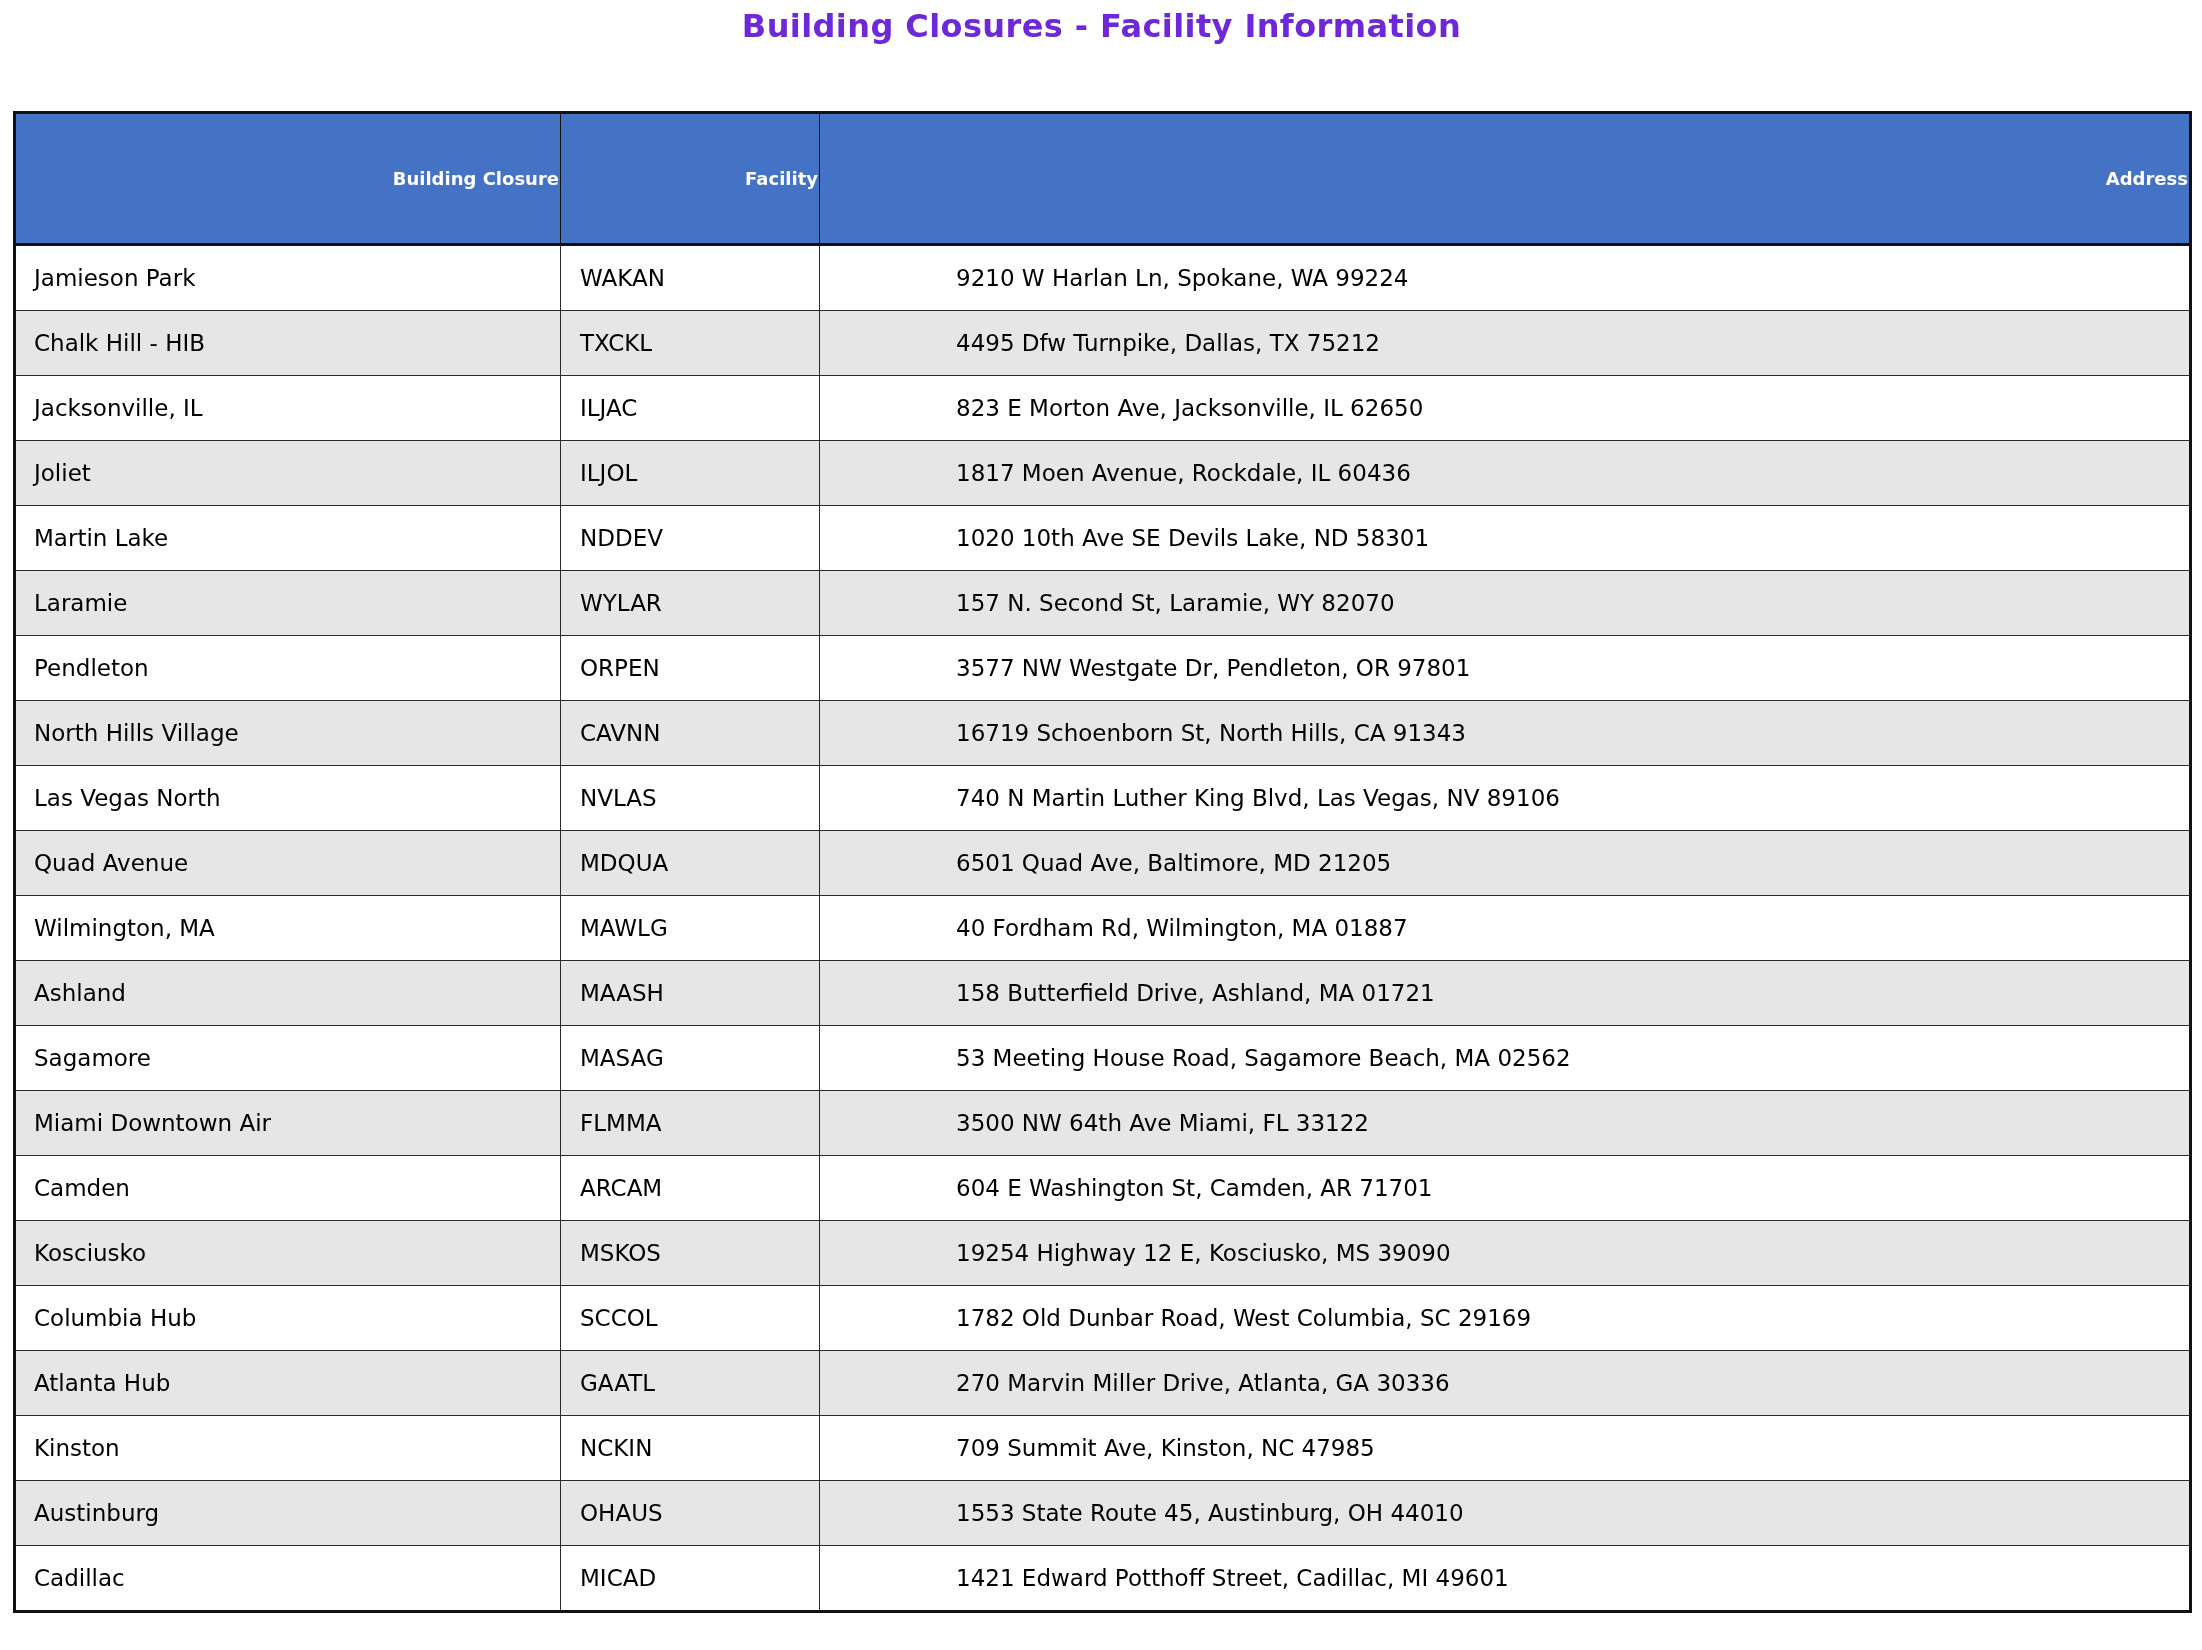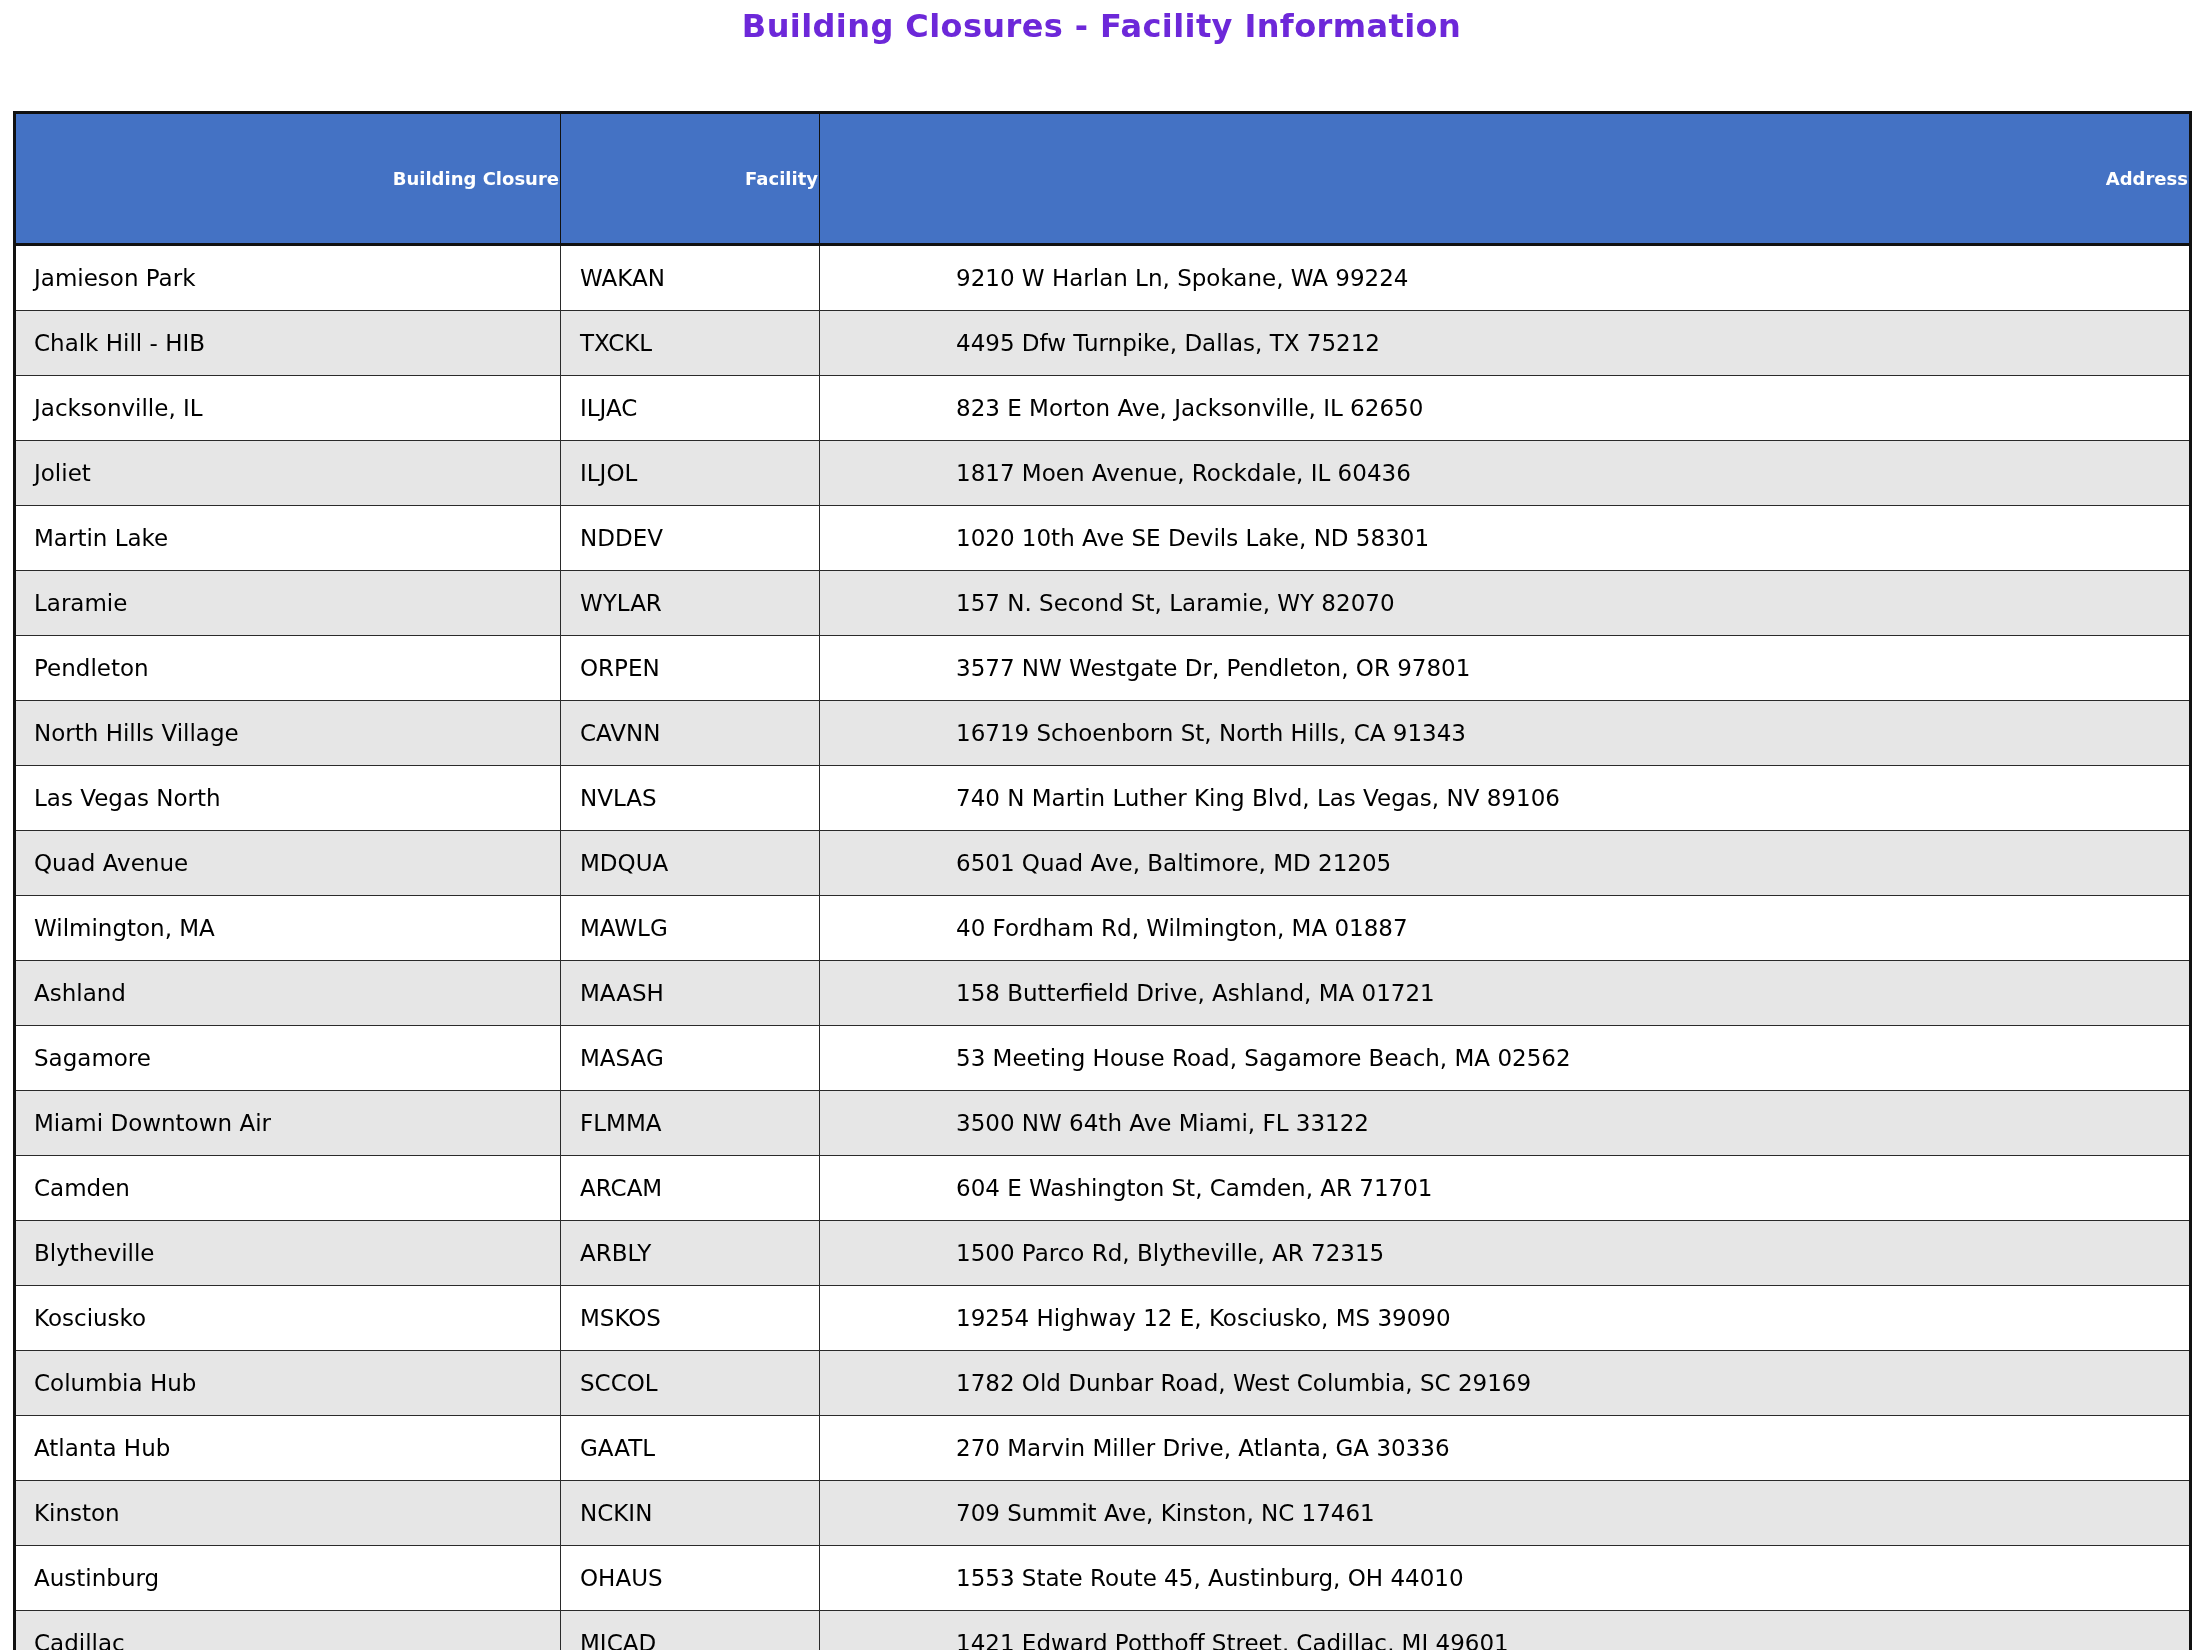--- a/index.html
+++ b/index.html
@@ -154,43 +154,38 @@
     <td class="cell-closure">Miami Downtown Air</td>
     <td class="cell-facility">FLMMA</td>
     <td class="cell-address">3500 NW 64th Ave Miami, FL 33122</td>
   </tr>
       <tr>
     <td class="cell-closure">Camden</td>
     <td class="cell-facility">ARCAM</td>
     <td class="cell-address">604 E Washington St, Camden, AR 71701</td>
   </tr>
       <tr>
-    <td class="cell-closure">Blytheville</td>
-    <td class="cell-facility">ARBLY</td>
-    <td class="cell-address">1500 Parco Rd, Blytheville, AR 72315</td>
-  </tr>
-      <tr>
     <td class="cell-closure">Kosciusko</td>
     <td class="cell-facility">MSKOS</td>
     <td class="cell-address">19254 Highway 12 E, Kosciusko, MS 39090</td>
   </tr>
       <tr>
     <td class="cell-closure">Columbia Hub</td>
     <td class="cell-facility">SCCOL</td>
     <td class="cell-address">1782 Old Dunbar Road, West Columbia, SC 29169</td>
   </tr>
       <tr>
     <td class="cell-closure">Atlanta Hub</td>
     <td class="cell-facility">GAATL</td>
     <td class="cell-address">270 Marvin Miller Drive, Atlanta, GA 30336</td>
   </tr>
       <tr>
     <td class="cell-closure">Kinston</td>
     <td class="cell-facility">NCKIN</td>
-    <td class="cell-address">709 Summit Ave, Kinston, NC 17461</td>
+    <td class="cell-address">709 Summit Ave, Kinston, NC 47985</td>
   </tr>
       <tr>
     <td class="cell-closure">Austinburg</td>
     <td class="cell-facility">OHAUS</td>
     <td class="cell-address">1553 State Route 45, Austinburg, OH 44010</td>
   </tr>
       <tr>
     <td class="cell-closure">Cadillac</td>
     <td class="cell-facility">MICAD</td>
     <td class="cell-address">1421 Edward Potthoff Street, Cadillac, MI 49601</td>

